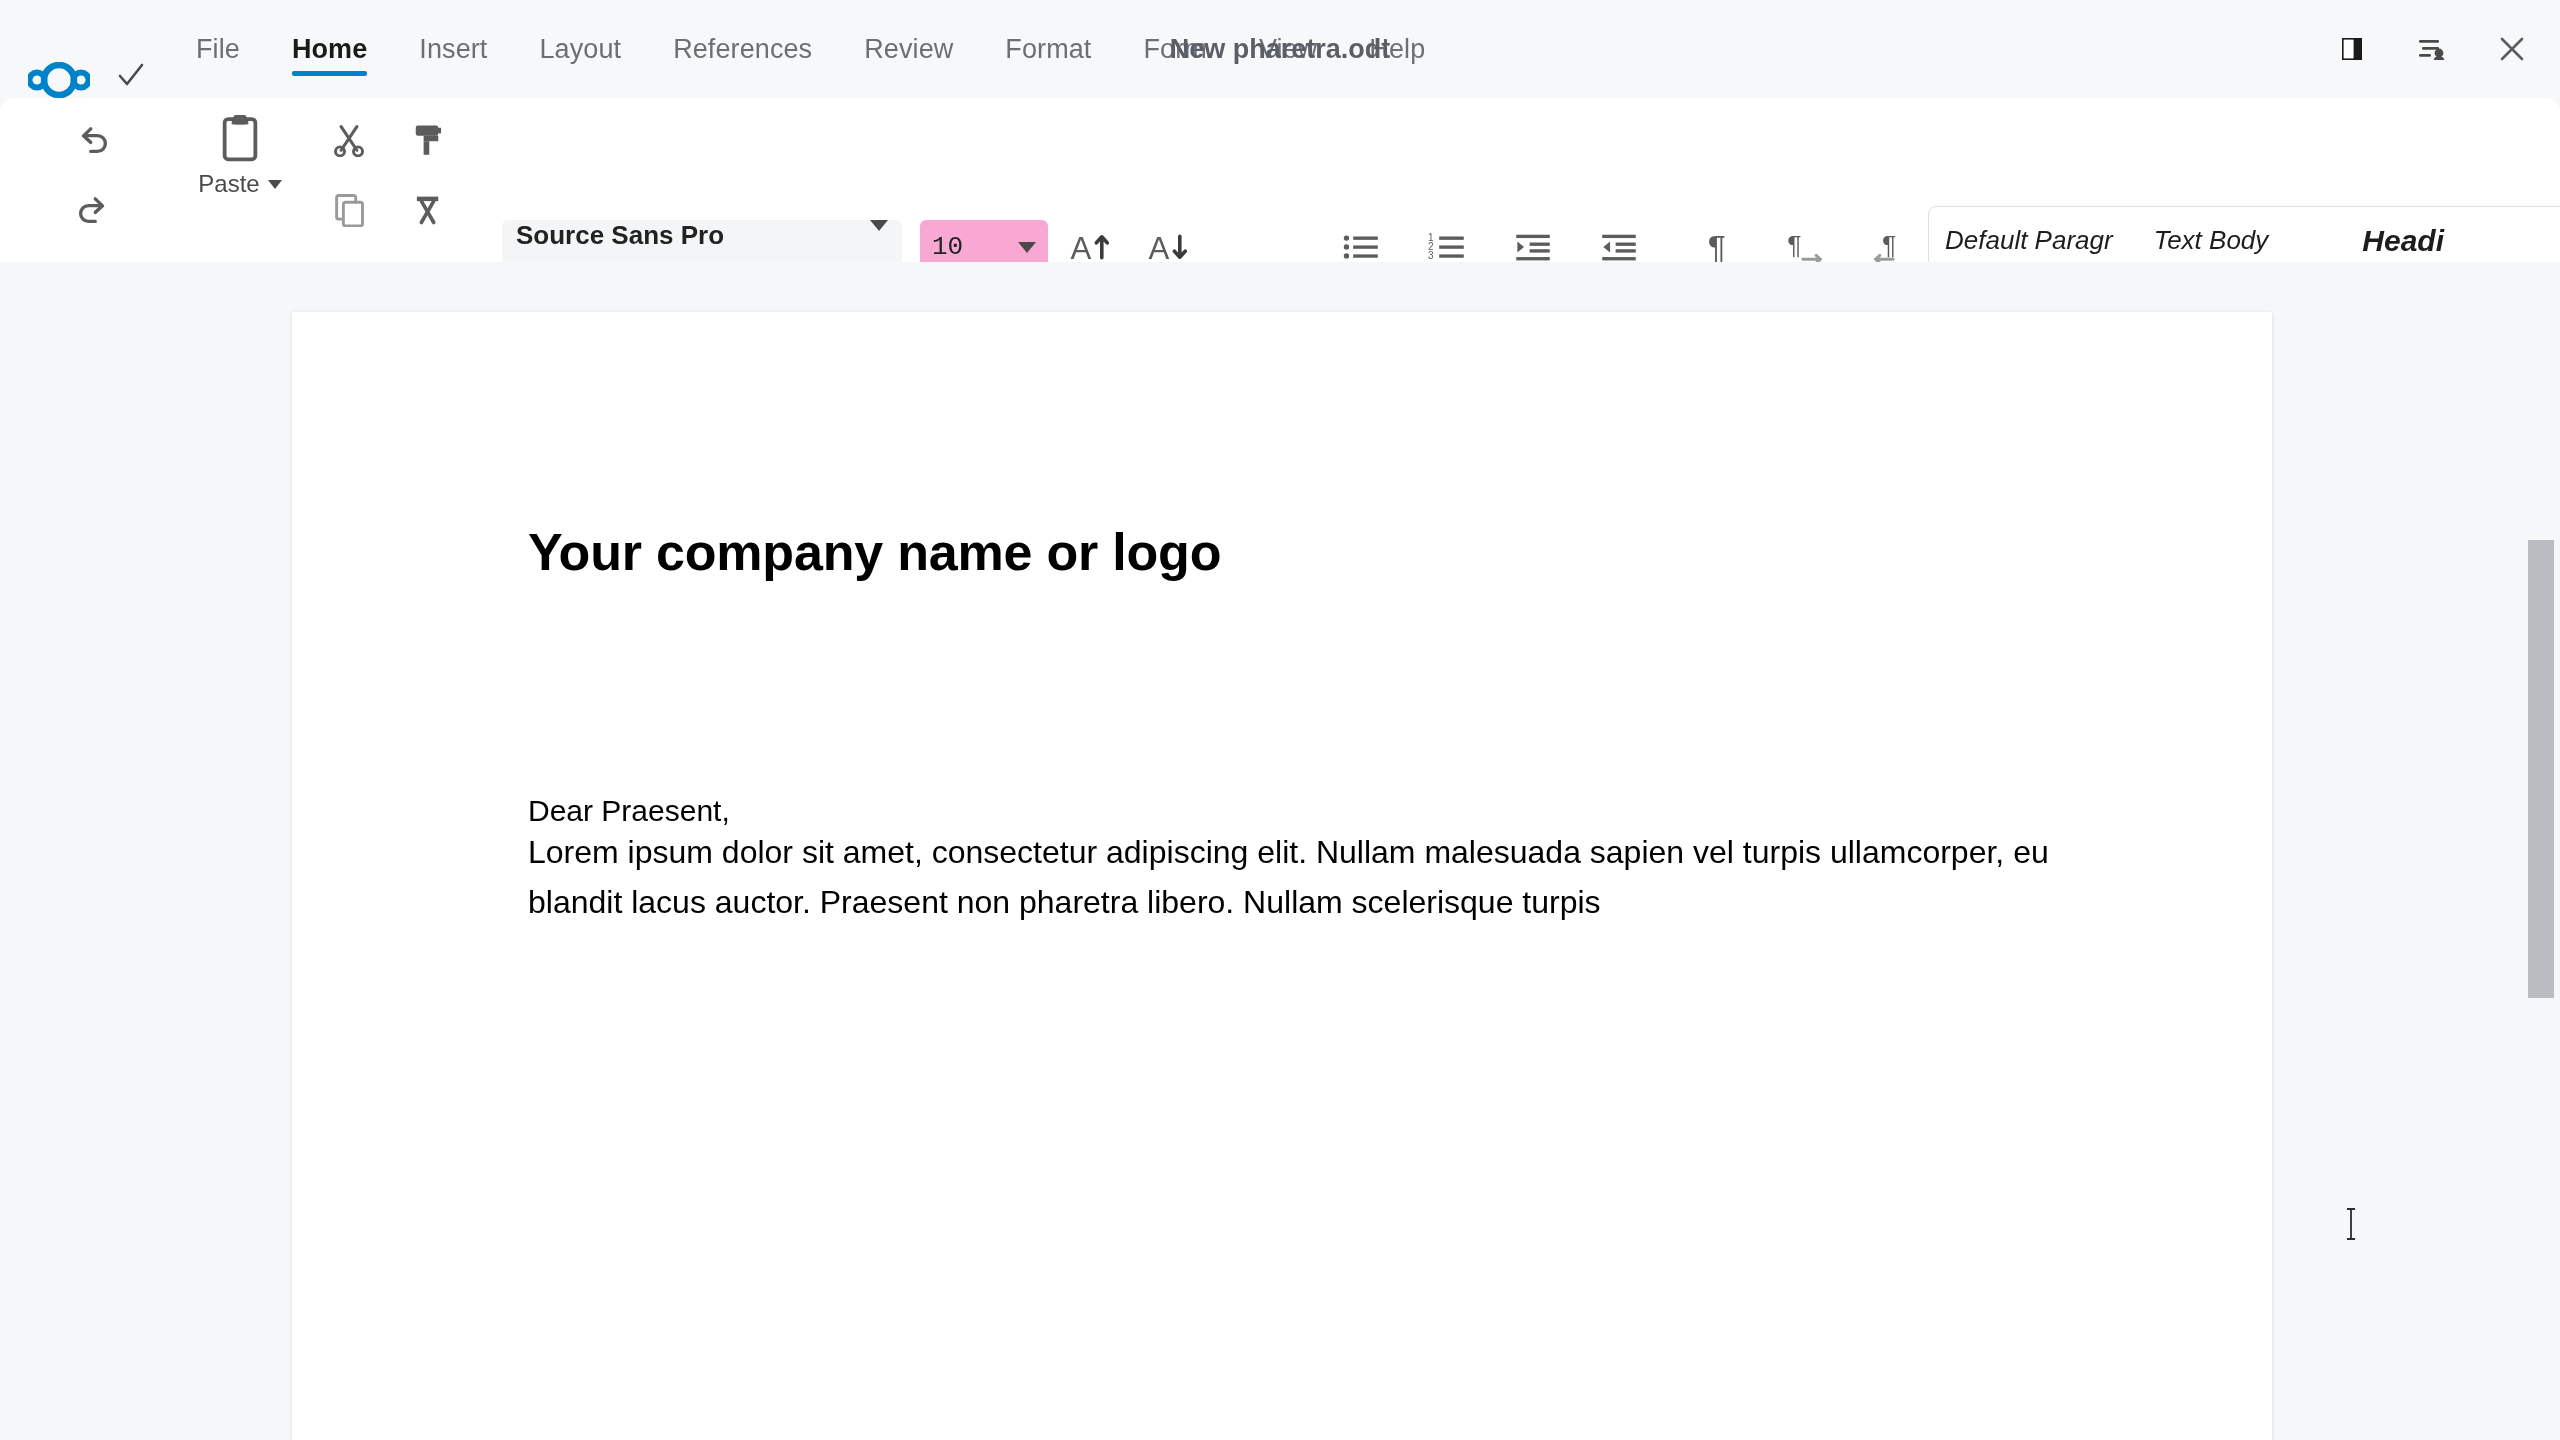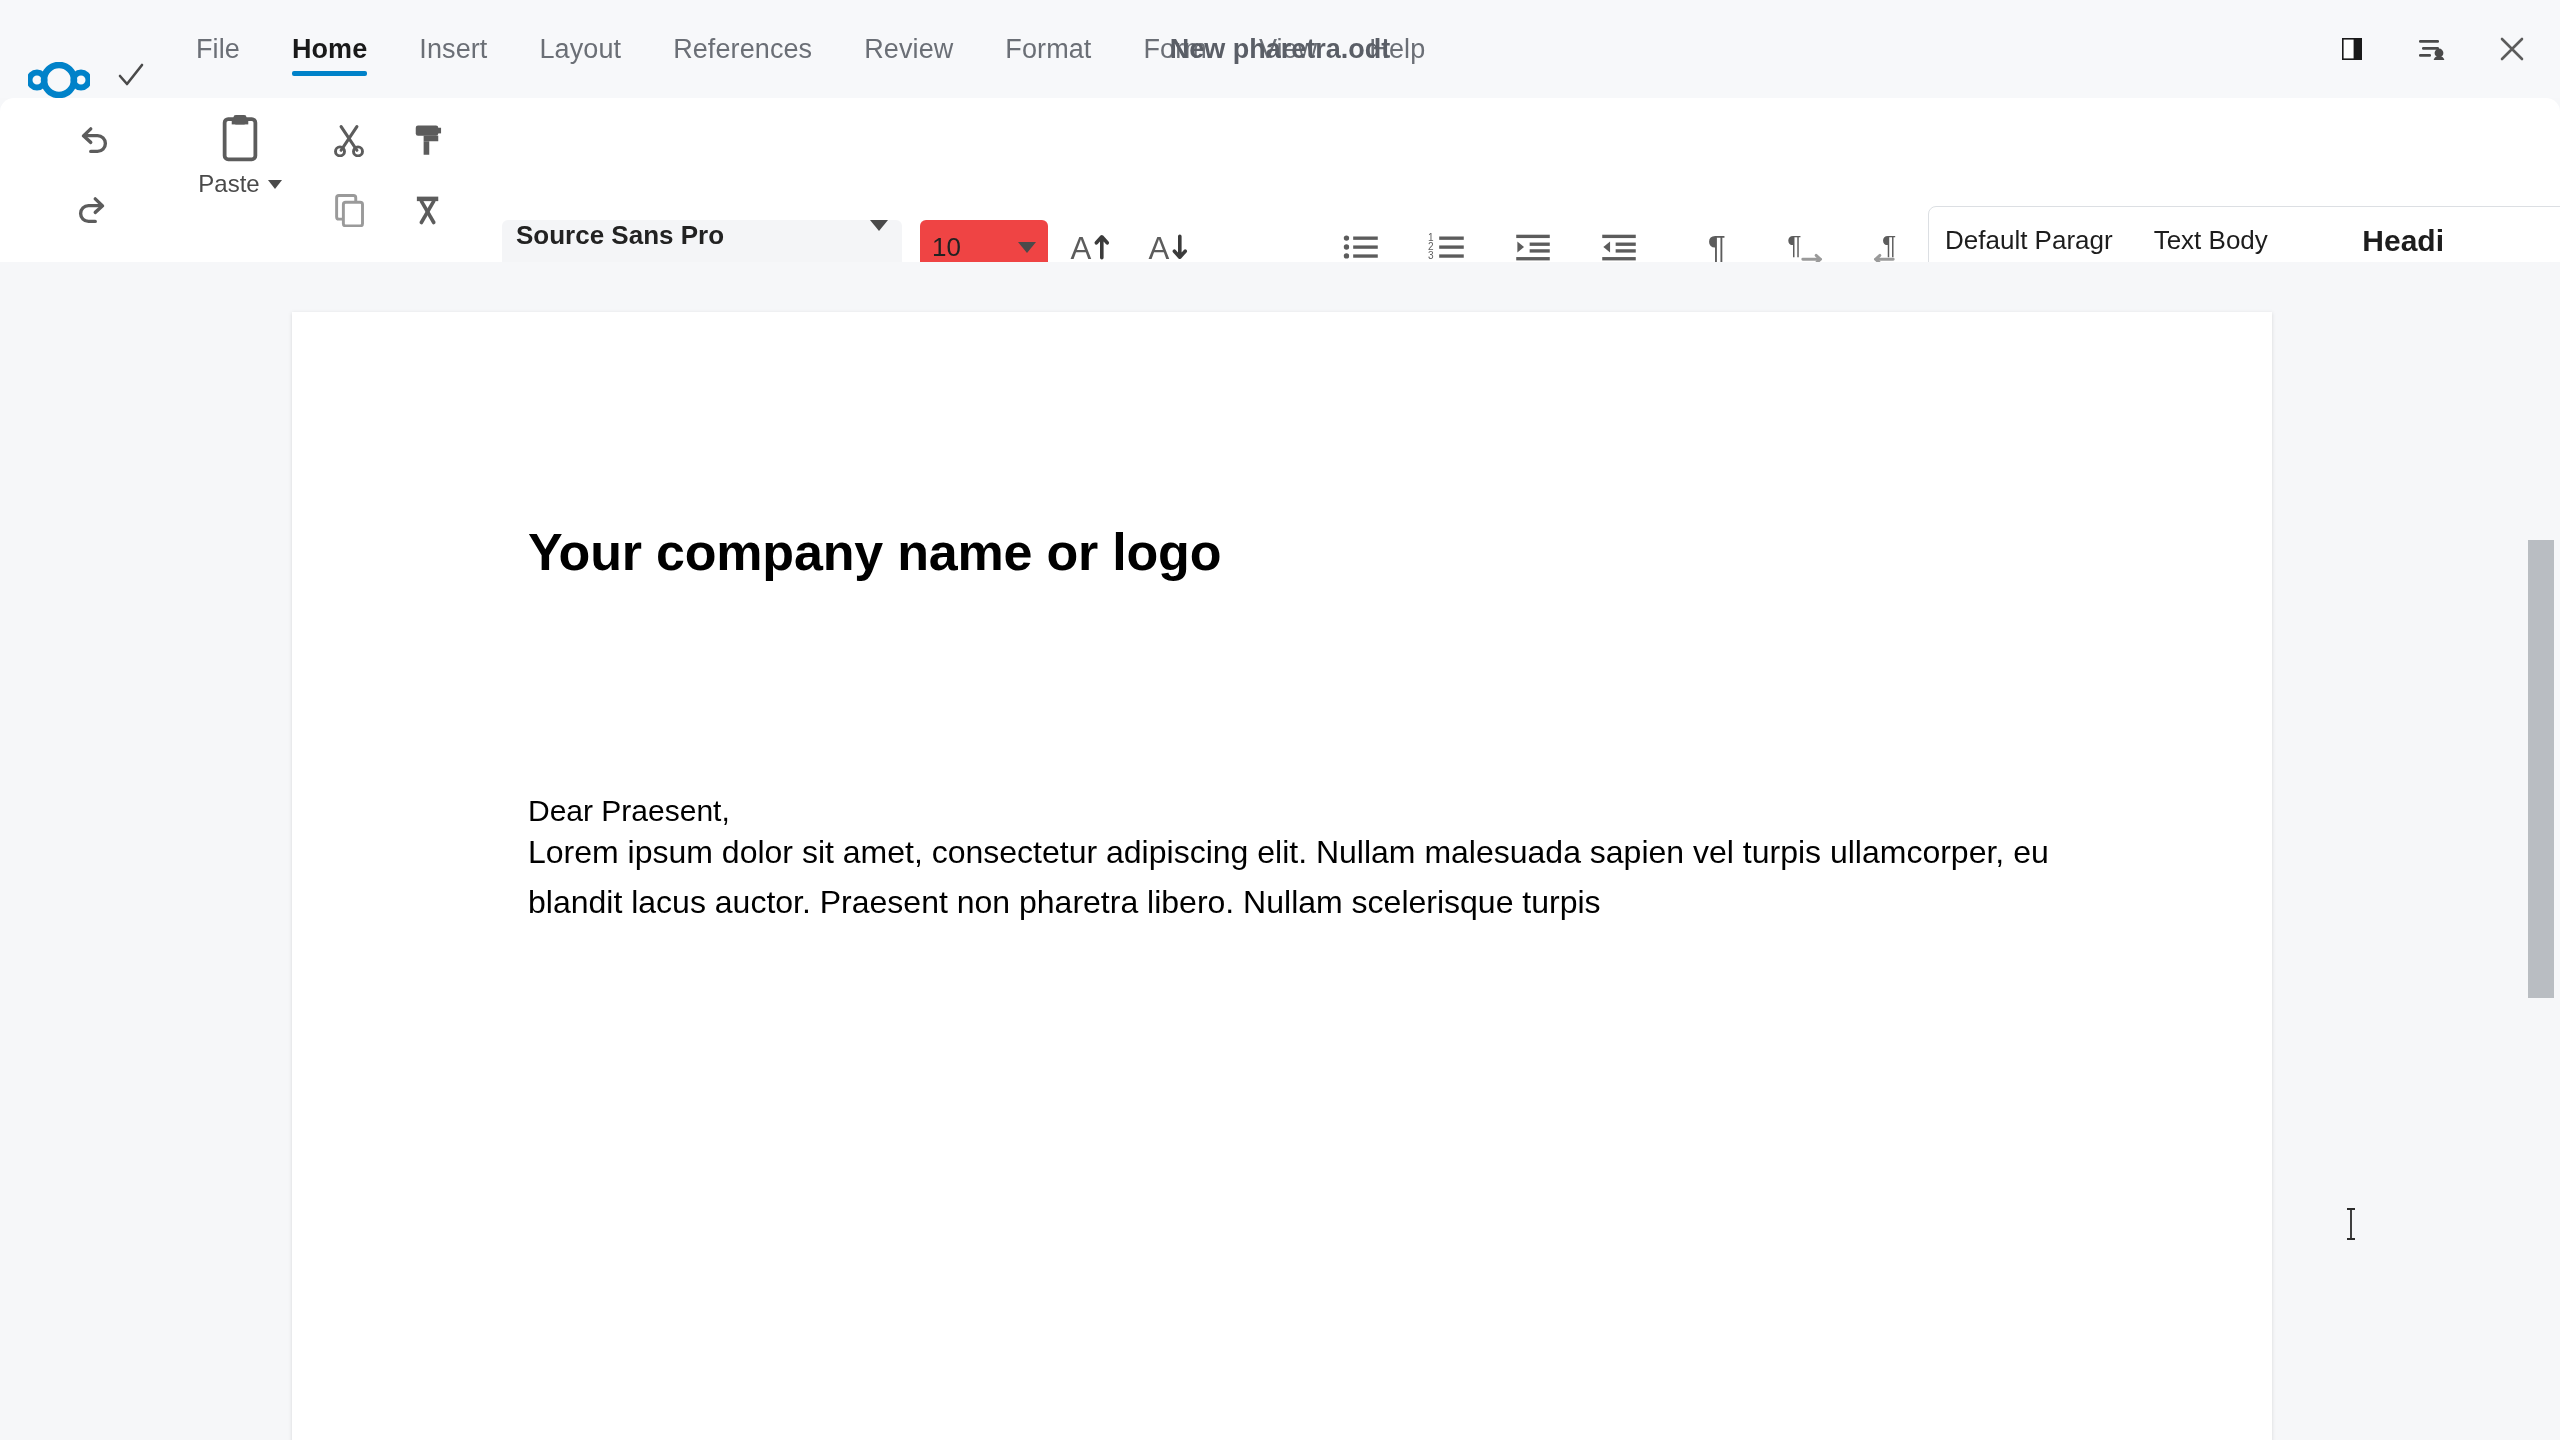--- a/index.html
+++ b/index.html
@@ -113,24 +113,25 @@
   }
   .fontname-box .val {
     flex: 1;
     font-size: 26px; font-weight: bold; color: #222;
     white-space: nowrap; overflow: hidden;
   }
   .fontsize-box {
     position: absolute;
     left: 888px; top: 122px;
     width: 128px; height: 54px;
-    background: #ef4444;
+    background: #f9a8d4;
     border-radius: 6px;
     display: flex; align-items: center;
     padding: 0 12px;
+    font-family: Liberation Mono, monospace;
   }
   .fontsize-box .val {
     flex: 1;
     font-size: 26px; color: #222;
   }
   .caret {
     width: 0; height: 0;
     border-left: 9px solid transparent;
     border-right: 9px solid transparent;
     border-top: 11px solid #4a4a4a;
@@ -156,20 +157,21 @@
     grid-template-columns: 1fr 1fr 1fr;
     grid-template-rows: 1fr 1fr;
     padding: 4px 10px;
   }
   .style-cell {
     display: flex; align-items: center;
     overflow: hidden;
     white-space: nowrap;
     color: #1d1d1d;
     padding: 0 6px;
+    font-style: italic;
   }
   .style-cell.s-default   { font-size: 26px; }
   .style-cell.s-textbody  { font-size: 26px; }
   .style-cell.s-heading3  { font-size: 30px; font-weight: bold; }
   .style-cell.s-heading4  { font-size: 28px; font-weight: bold; }
   .style-cell.s-title     { font-size: 38px; }
   .style-cell.s-subtitle  { font-size: 24px; color: #444; }
   .style-more {
     position: absolute; right: 2px; top: 0; bottom: 0;
     width: 56px;

